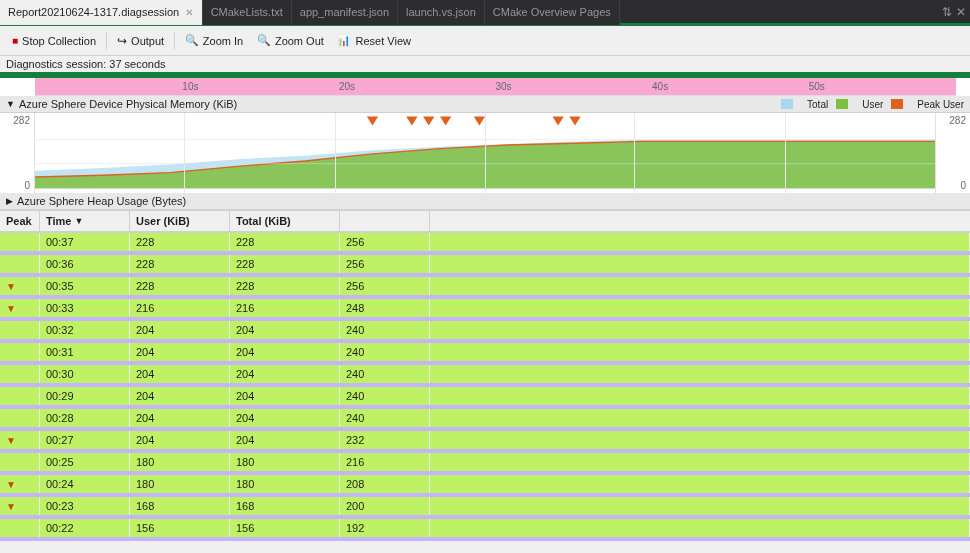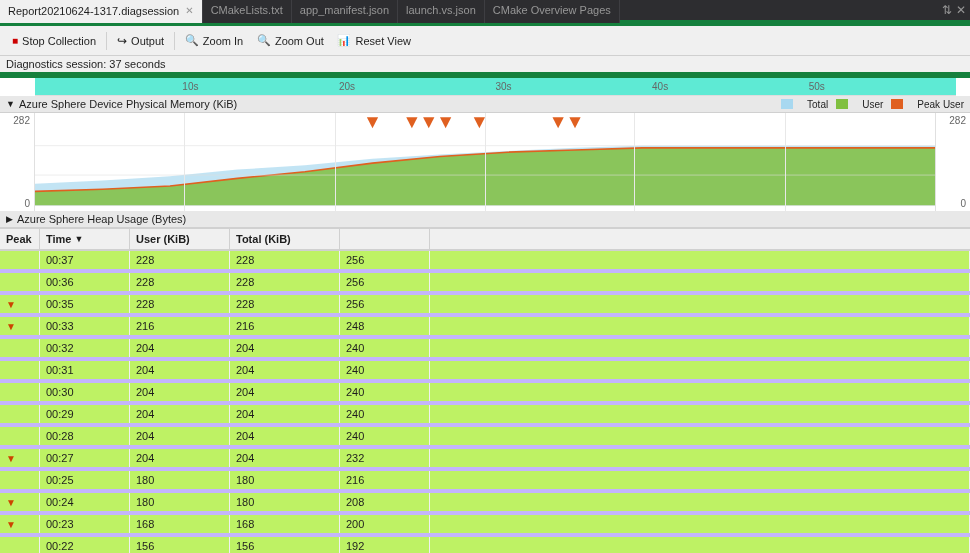--- a/index.html
+++ b/index.html
@@ -4,21 +4,21 @@
   <style>
     * { box-sizing: border-box; margin: 0; padding: 0; }
     body { font-family: 'Segoe UI', Arial, sans-serif; font-size: 12px; background: #f0f0f0; color: #1e1e1e; overflow: hidden; }
 
     
     .tab-bar {
       display: flex;
       align-items: center;
       background: #2d2d30;
       height: 26px;
-      border-bottom: 6px solid #15803d;
+      border-bottom: 3px solid #15803d;
       padding-right: 4px;
     }
     .tab {
       display: flex;
       align-items: center;
       height: 26px;
       padding: 0 8px;
       font-size: 11px;
       color: #969696;
       border-right: 1px solid #3e3e42;
@@ -141,21 +141,21 @@
       gap: 14px;
     }
     .legend-color {
       width: 12px;
       height: 10px;
       display: inline-block;
     }
 
     .chart-body {
       position: relative;
-      height: 98px;
+      height: 80px;
       background: #ffffff;
       display: flex;
     }
     .chart-y-axis {
       width: 35px;
       position: relative;
       border-right: 1px solid #e0e0e0;
       flex-shrink: 0;
     }
     .y-label {
@@ -295,21 +295,21 @@
     <span>Reset View</span>
   </button>
 </div>
 
 <div class="status-bar">
   <span>Diagnostics session: 37 seconds</span>
 </div>
 
 <div class="chart-area">
 
-  <div class="timeline-ruler" style="position:relative; height:18px; background:#5eead4; border-bottom:1px solid #ddd; margin-left:35px; margin-right:14px;">
+  <div class="timeline-ruler" style="position:relative; height:18px; background:#f9a8d4; border-bottom:1px solid #ddd; margin-left:35px; margin-right:14px;">
     <span class="ruler-tick" style="left:16%;">10s</span>
     <span class="ruler-tick" style="left:33%;">20s</span>
     <span class="ruler-tick" style="left:50%;">30s</span>
     <span class="ruler-tick" style="left:67%;">40s</span>
     <span class="ruler-tick" style="left:84%;">50s</span>
   </div>
 
   <div class="chart-section">
     <div class="chart-header">
       <div class="chart-header-left">

